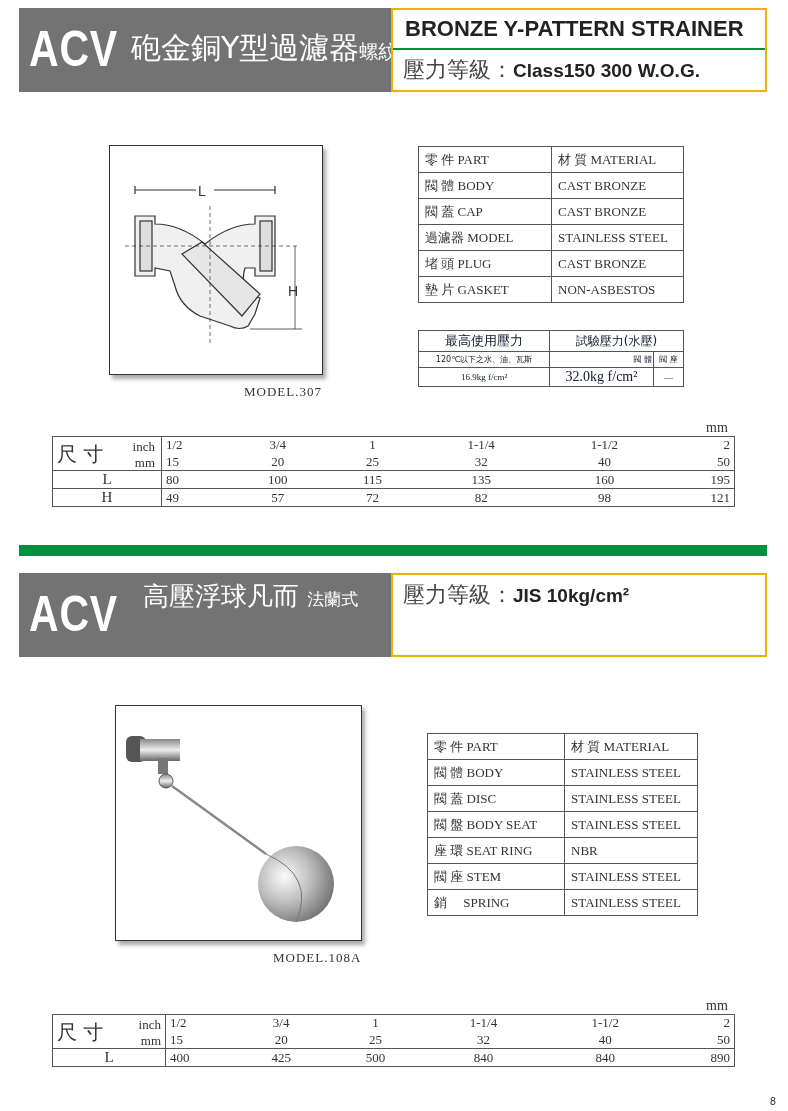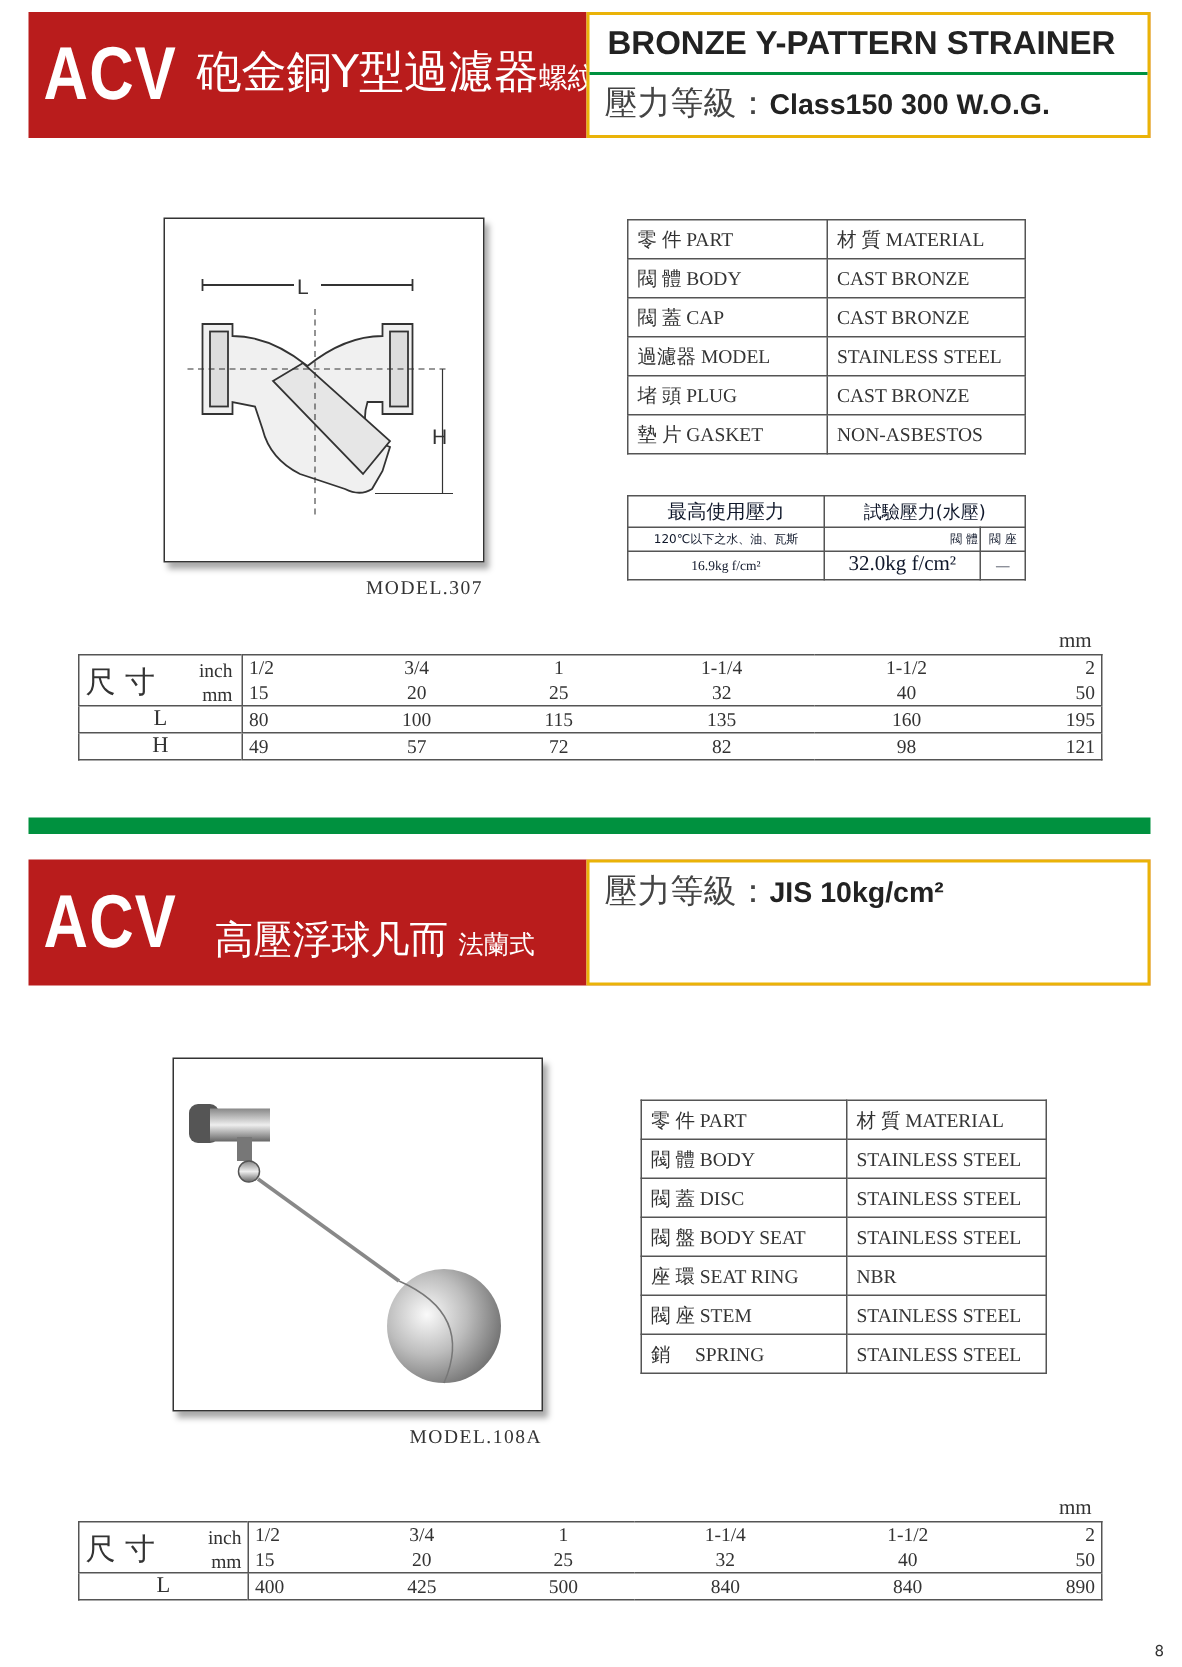--- a/index.html
+++ b/index.html
@@ -1,21 +1,21 @@
 <!DOCTYPE html>
 <html><head>
 <meta charset="utf-8">
 <style>
   html, body { margin:0; padding:0; background:#fff; }
   body { width:788px; height:1111px; position:relative; overflow:hidden;
          font-family:"Liberation Serif", serif; color:#333; }
   .abs { position:absolute; }
 
   
-  .banner { position:absolute; left:19px; height:84px; background:#b91c1c; }
+  .banner { position:absolute; left:19px; height:84px; background:#737373; }
   .banner .acv { position:absolute; left:10px; top:12px; font-family:"Liberation Sans", sans-serif;
                  font-weight:bold; color:#fff; font-size:50px; letter-spacing:1px; transform:scaleX(0.82); transform-origin:left; }
   .banner .cn { position:absolute; color:#fff; font-family:"DejaVu Sans", sans-serif; }
   .hbox { position:absolute; right:0; top:0; width:372px; height:80px; border:2px solid #eab308; background:#fff; }
   .hbox .r1 { height:38px; border-bottom:2px solid #00913f; font-family:"Liberation Sans", sans-serif; font-weight:bold;
               font-size:22px; color:#222; line-height:38px; padding-left:12px; white-space:nowrap; }
   .hbox .r2 { height:40px; line-height:40px; padding-left:10px; white-space:nowrap; color:#444; }
   .hbox .r2 .p { font-family:"DejaVu Sans", sans-serif; font-size:22px; font-weight:normal; }
   .hbox .r2 .v { font-family:"Liberation Sans", sans-serif; font-weight:bold; font-size:19px; color:#222; }
 
@@ -164,21 +164,21 @@
     <td style="text-align:center;">98</td>
     <td style="text-align:right;">121</td>
   </tr>
 </tbody>
   </table>
 
 <div class="divider"></div>
 
 <div class="banner" style="top:573px; width:748px;">
   <div class="acv">ACV</div>
-  <div class="cn" style="left:124px; top:36px; font-size:26px;font-family:Liberation Serif, serif;">
+  <div class="cn" style="left:124px; top:6px; font-size:26px;">
     <span>高壓浮球凡而</span>
     <span style="font-size:17px;">法蘭式</span>
   </div>
   <div class="hbox">
     <div class="r2">
       <span class="p">壓力等級：</span><span class="v">JIS  10kg/cm²</span>
     </div>
   </div>
 </div>
 

